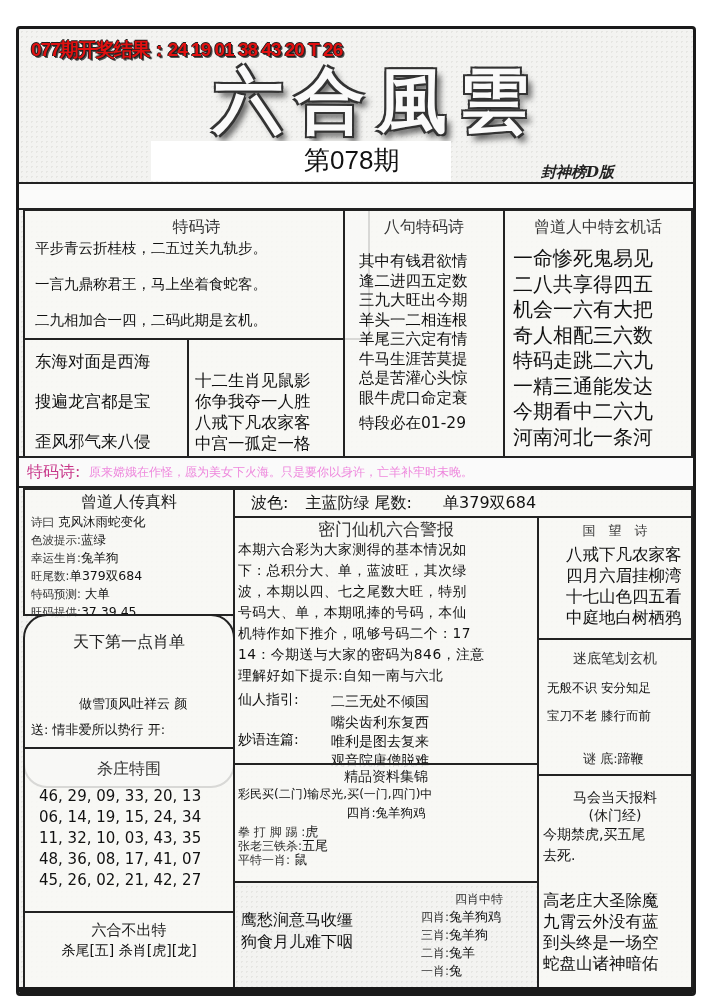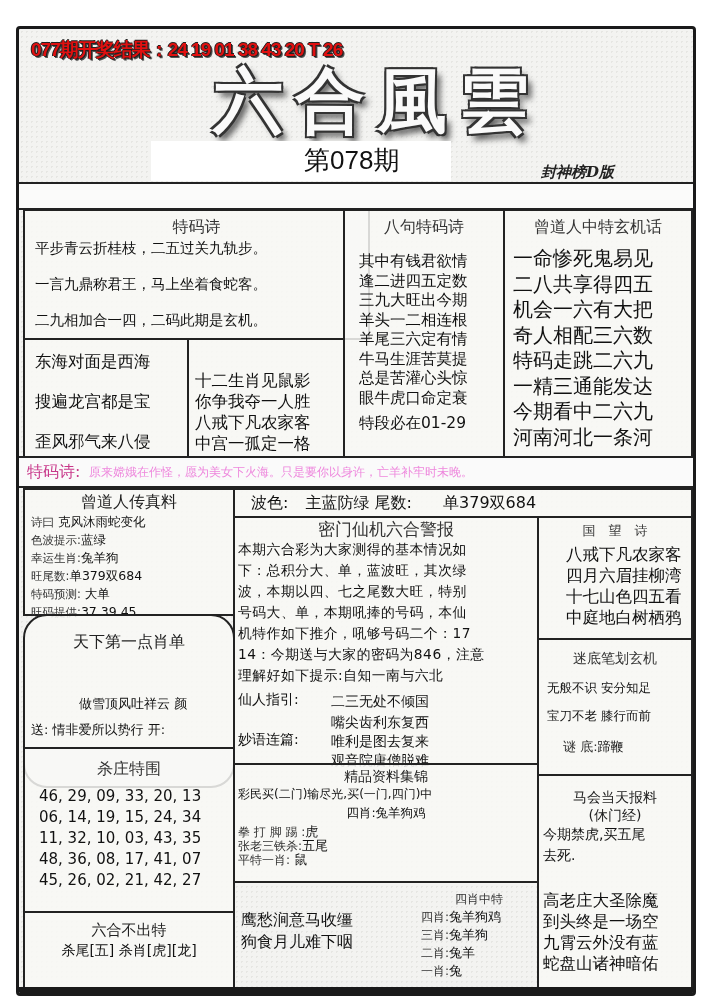--- a/index.html
+++ b/index.html
@@ -213,34 +213,34 @@
       <div>中庭地白树栖鸦</div>
     </div>
   </div>
 
   <div class="box" style="left:518px;top:609px;width:156px;height:138px;">
     <div class="t-title" style="font-size:14px;margin-top:10px;color:#333;">迷底笔划玄机</div>
     <div class="lines" style="font-size:12.5px;line-height:28px;padding-left:8px;margin-top:6px;">
       <div>无般不识  安分知足</div>
       <div>宝刀不老  膝行而前</div>
     </div>
-    <div style="font-size:13px;padding-left:24px;margin-top:8px;">
+    <div style="font-size:13px;padding-left:44px;margin-top:20px;">
       <span style="color:#333;">谜 底:</span><span>蹄鞭</span>
     </div>
   </div>
 
   <div class="box" style="left:518px;top:745px;width:156px;height:225px;">
     <div class="t-title" style="font-size:14px;margin-top:12px;color:#222;line-height:18px;">马会当天报料</div>
     <div class="t-title" style="font-size:14px;color:#222;line-height:18px;">(休门经)</div>
     <div class="lines" style="font-size:14px;line-height:21px;padding-left:4px;">
       <div>今期禁虎,买五尾</div>
       <div>去死.</div>
     </div>
     <div class="lines" style="font-size:16.5px;line-height:21px;padding-left:4px;margin-top:24px;">
       <div>高老庄大圣除魔</div>
+      <div>九霄云外没有蓝</div>
       <div>到头终是一场空</div>
-      <div>九霄云外没有蓝</div>
       <div>蛇盘山诸神暗佑</div>
     </div>
   </div>
 
   <div class="hline" style="left:0;top:958px;width:674px;height:8px;background:#1a1a1a;"></div>
 </div>
 
 </body></html>

